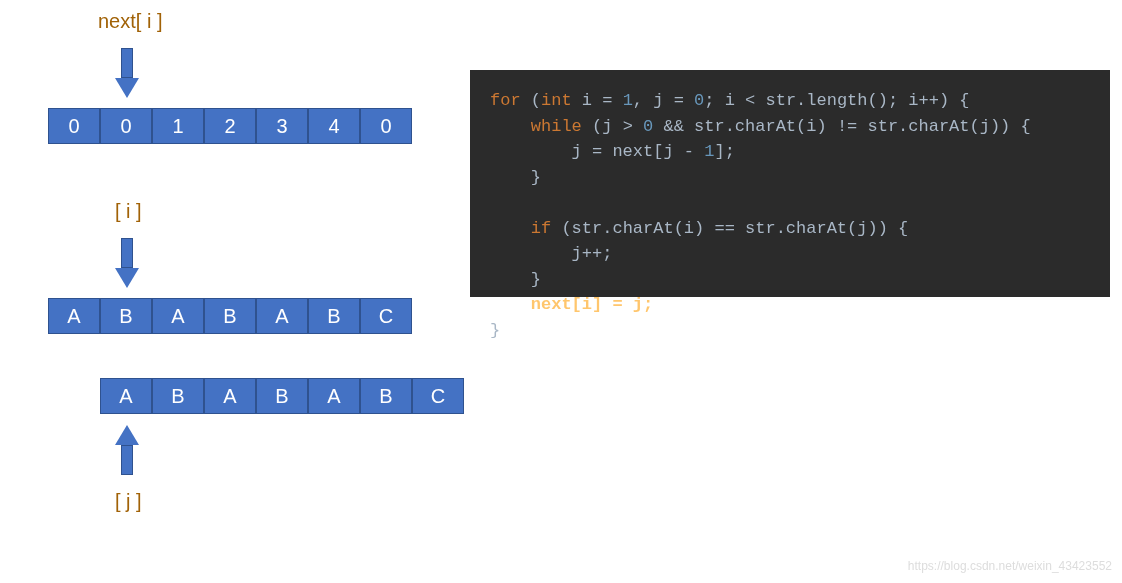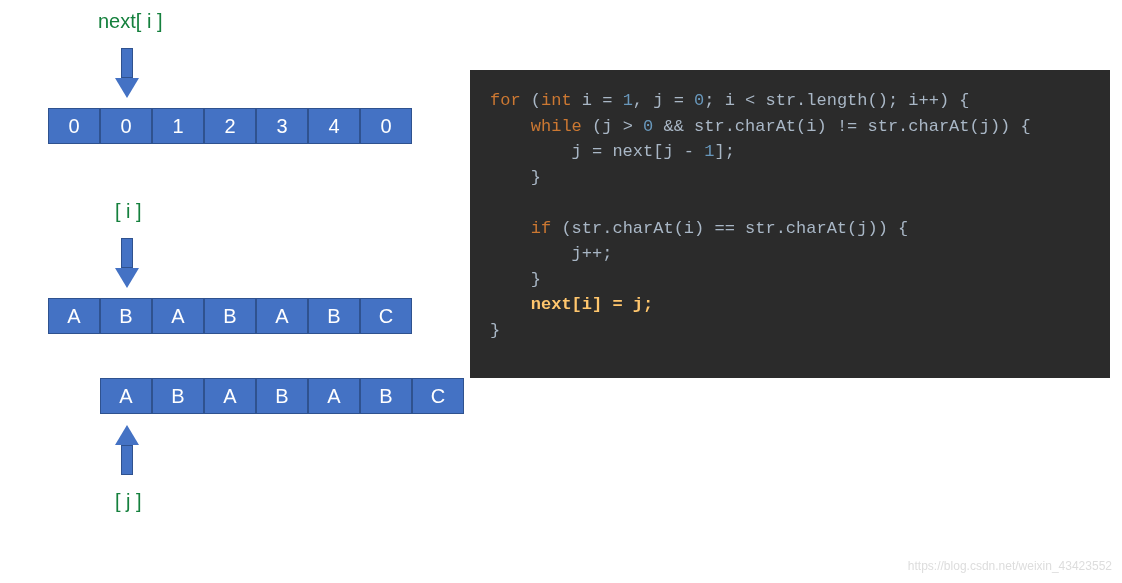--- a/index.html
+++ b/index.html
@@ -1,31 +1,31 @@
 <!DOCTYPE html>
 <html><head>
   <meta charset="utf-8">
   <style>
     * { margin: 0; padding: 0; box-sizing: border-box; }
     body { font-family: Arial, sans-serif; background: #fff; width: 1122px; height: 583px; position: relative; }
     
-    .label { font-size: 20px; color: #15803d; position: absolute; }
+    .label { font-size: 20px; color: #a16207; position: absolute; }
     
     .arrow-down { position: absolute; width: 24px; height: 50px; }
     .arrow-down .shaft { width: 12px; height: 30px; background: #4472c4; border: 1px solid #2f528f; margin: 0 auto; }
     .arrow-down .head { width: 0; height: 0; border-left: 12px solid transparent; border-right: 12px solid transparent; border-top: 20px solid #4472c4; margin: 0 auto; }
     
     .arrow-up { position: absolute; width: 24px; height: 50px; }
     .arrow-up .head { width: 0; height: 0; border-left: 12px solid transparent; border-right: 12px solid transparent; border-bottom: 20px solid #4472c4; margin: 0 auto; }
     .arrow-up .shaft { width: 12px; height: 30px; background: #4472c4; border: 1px solid #2f528f; margin: 0 auto; }
     
     .array { position: absolute; display: flex; }
     .cell { width: 52px; height: 36px; background: #4472c4; border: 1px solid #2f528f; color: #fff; font-size: 20px; display: flex; align-items: center; justify-content: center; }
     
-    .code-block { position: absolute; left: 470px; top: 70px; width: 640px; height: 308px; background: #2b2b2b; padding: 18px 20px; font-family: 'Consolas', 'Courier New', monospace; font-size: 17px; line-height: 1.5; color: #a9b7c6; white-space: pre; }
+    .code-block { position: absolute; left: 470px; top: 70px; width: 640px; height: 227px; background: #2b2b2b; padding: 18px 20px; font-family: 'Consolas', 'Courier New', monospace; font-size: 17px; line-height: 1.5; color: #a9b7c6; white-space: pre; }
     .kw { color: #cc7832; }
     .num { color: #6897bb; }
     .hl { color: #ffc66d; font-weight: bold; }
     
     .watermark { position: absolute; right: 10px; bottom: 10px; font-size: 12px; color: #ddd; padding-left: 31px; }
   </style>
 </head>
 <body>
 
 <div class="label" style="left:98px; top:10px;">next[ i ]</div>

